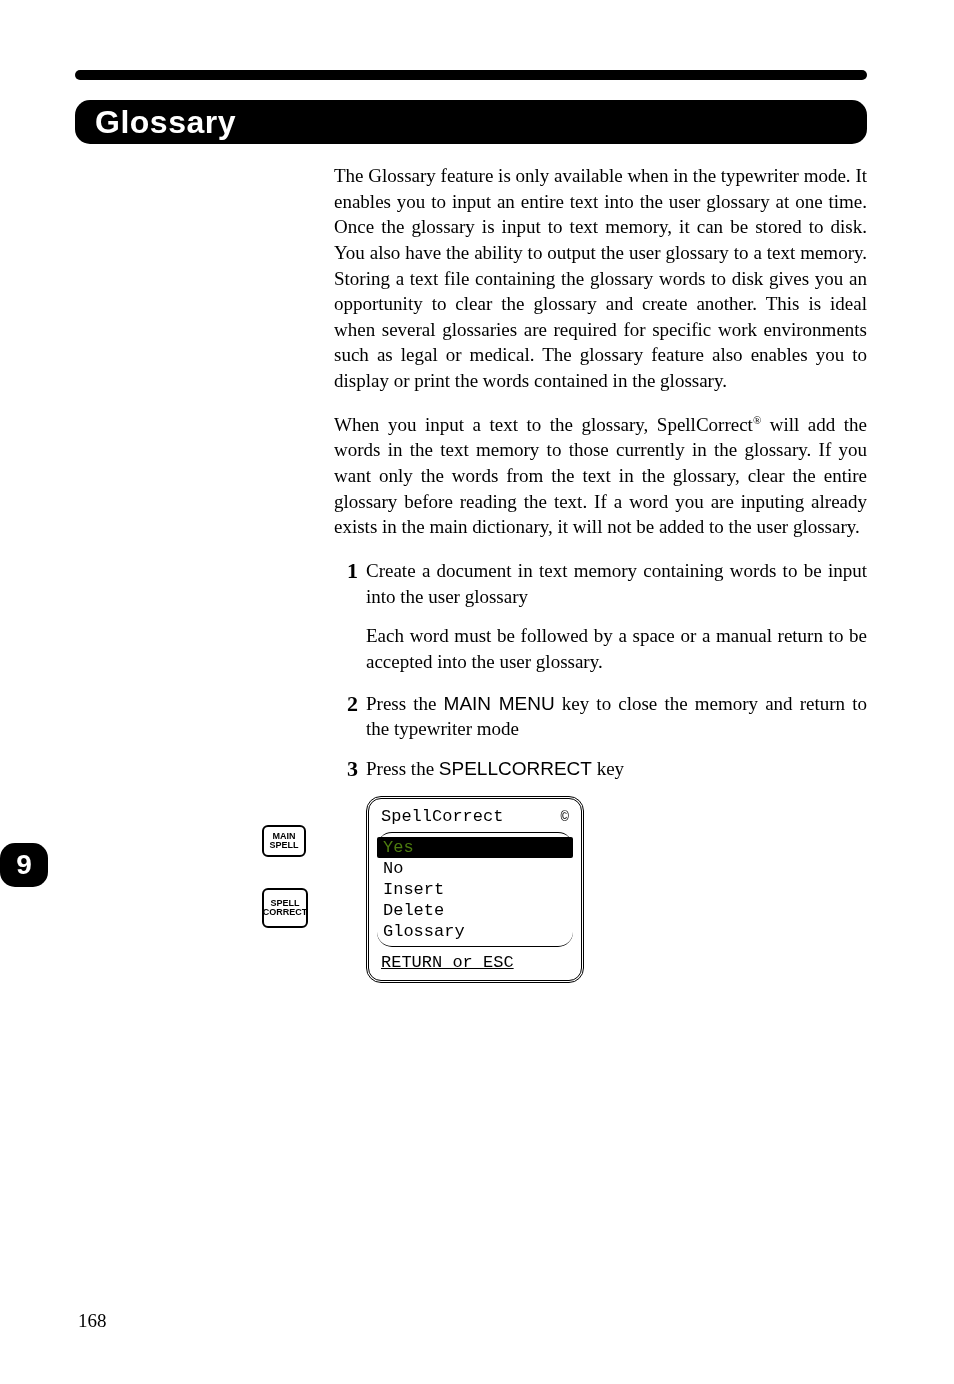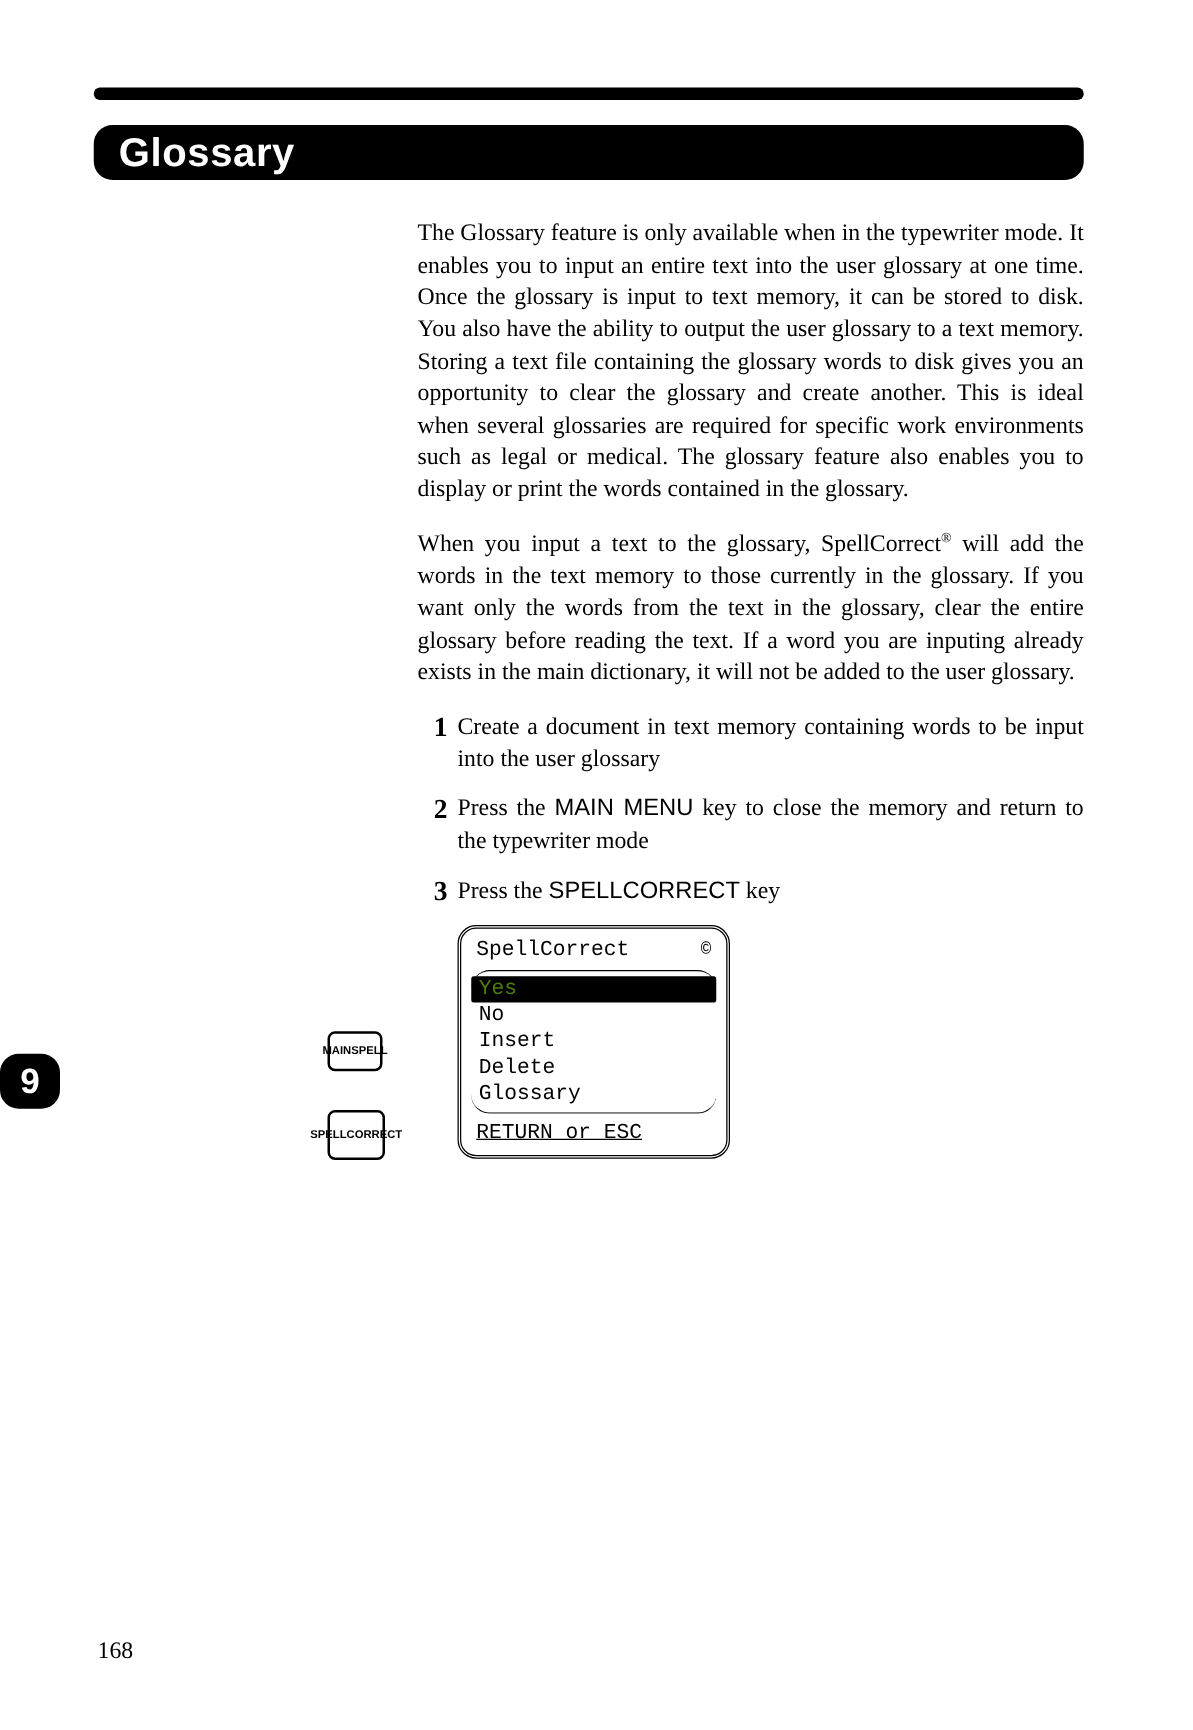--- a/index.html
+++ b/index.html
@@ -33,21 +33,21 @@
     }
     .title-bar h1 {
       font-family: Arial, Helvetica, sans-serif;
       font-weight: bold;
       font-size: 32px;
       letter-spacing: 0.5px;
     }
     .content {
       position: absolute;
       left: 334px;
-      top: 174px;
+      top: 163px;
       width: 533px;
     }
     .para {
       font-size: 19px;
       line-height: 1.35;
       text-align: justify;
       margin-bottom: 18px;
     }
     .section-heading {
       font-family: Arial, Helvetica, sans-serif;
@@ -89,21 +89,21 @@
 
     .key-icon {
       position: absolute;
       border: 2px solid #000;
       border-radius: 6px;
       font-family: Arial, Helvetica, sans-serif;
       font-weight: bold;
       font-size: 9px;
       line-height: 1.05;
       display: flex;
-      flex-direction: row;
+      flex-direction: column;
       justify-content: center;
       align-items: center;
       padding: 2px 2px;
       text-align: center;
     }
     .key-main-menu { left: 262px; top: 825px; width: 44px; height: 32px; }
     .key-spell { left: 262px; top: 888px; width: 46px; height: 40px; }
 
     .side-tab {
       position: absolute;
@@ -196,20 +196,21 @@
 
   <p class="para">
     <span>When you input a text to the glossary, SpellCorrect</span><sup>®</sup><span> will add the words in the text memory to those currently in the glossary. If you want only the words from the text in the glossary, clear the entire glossary before reading the text. If a word you are inputing already exists in the main dictionary, it will not be added to the user glossary.</span>
   </p>
 
 
   <div class="step">
     <div class="step-num">1</div>
     <div class="step-text">Create a document in text memory containing words to be input into the user glossary</div>
   </div>
+  <div class="step-sub">Each word must be followed by a space or a manual return to be accepted into the user glossary.</div>
 
   <div class="step">
     <div class="step-num">2</div>
     <div class="step-text">
       <span>Press the </span><span class="bold">MAIN MENU</span><span> key to close the memory and return to the typewriter mode</span>
     </div>
   </div>
 
   <div class="step">
     <div class="step-num">3</div>

